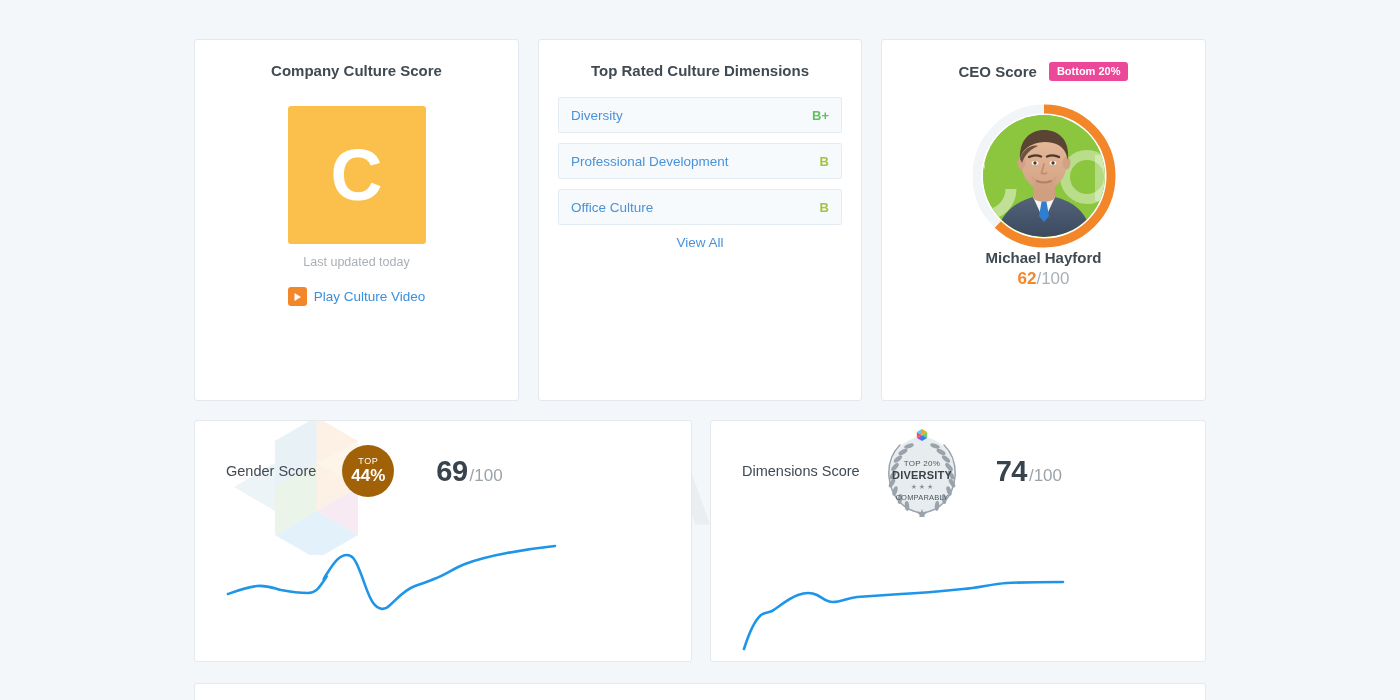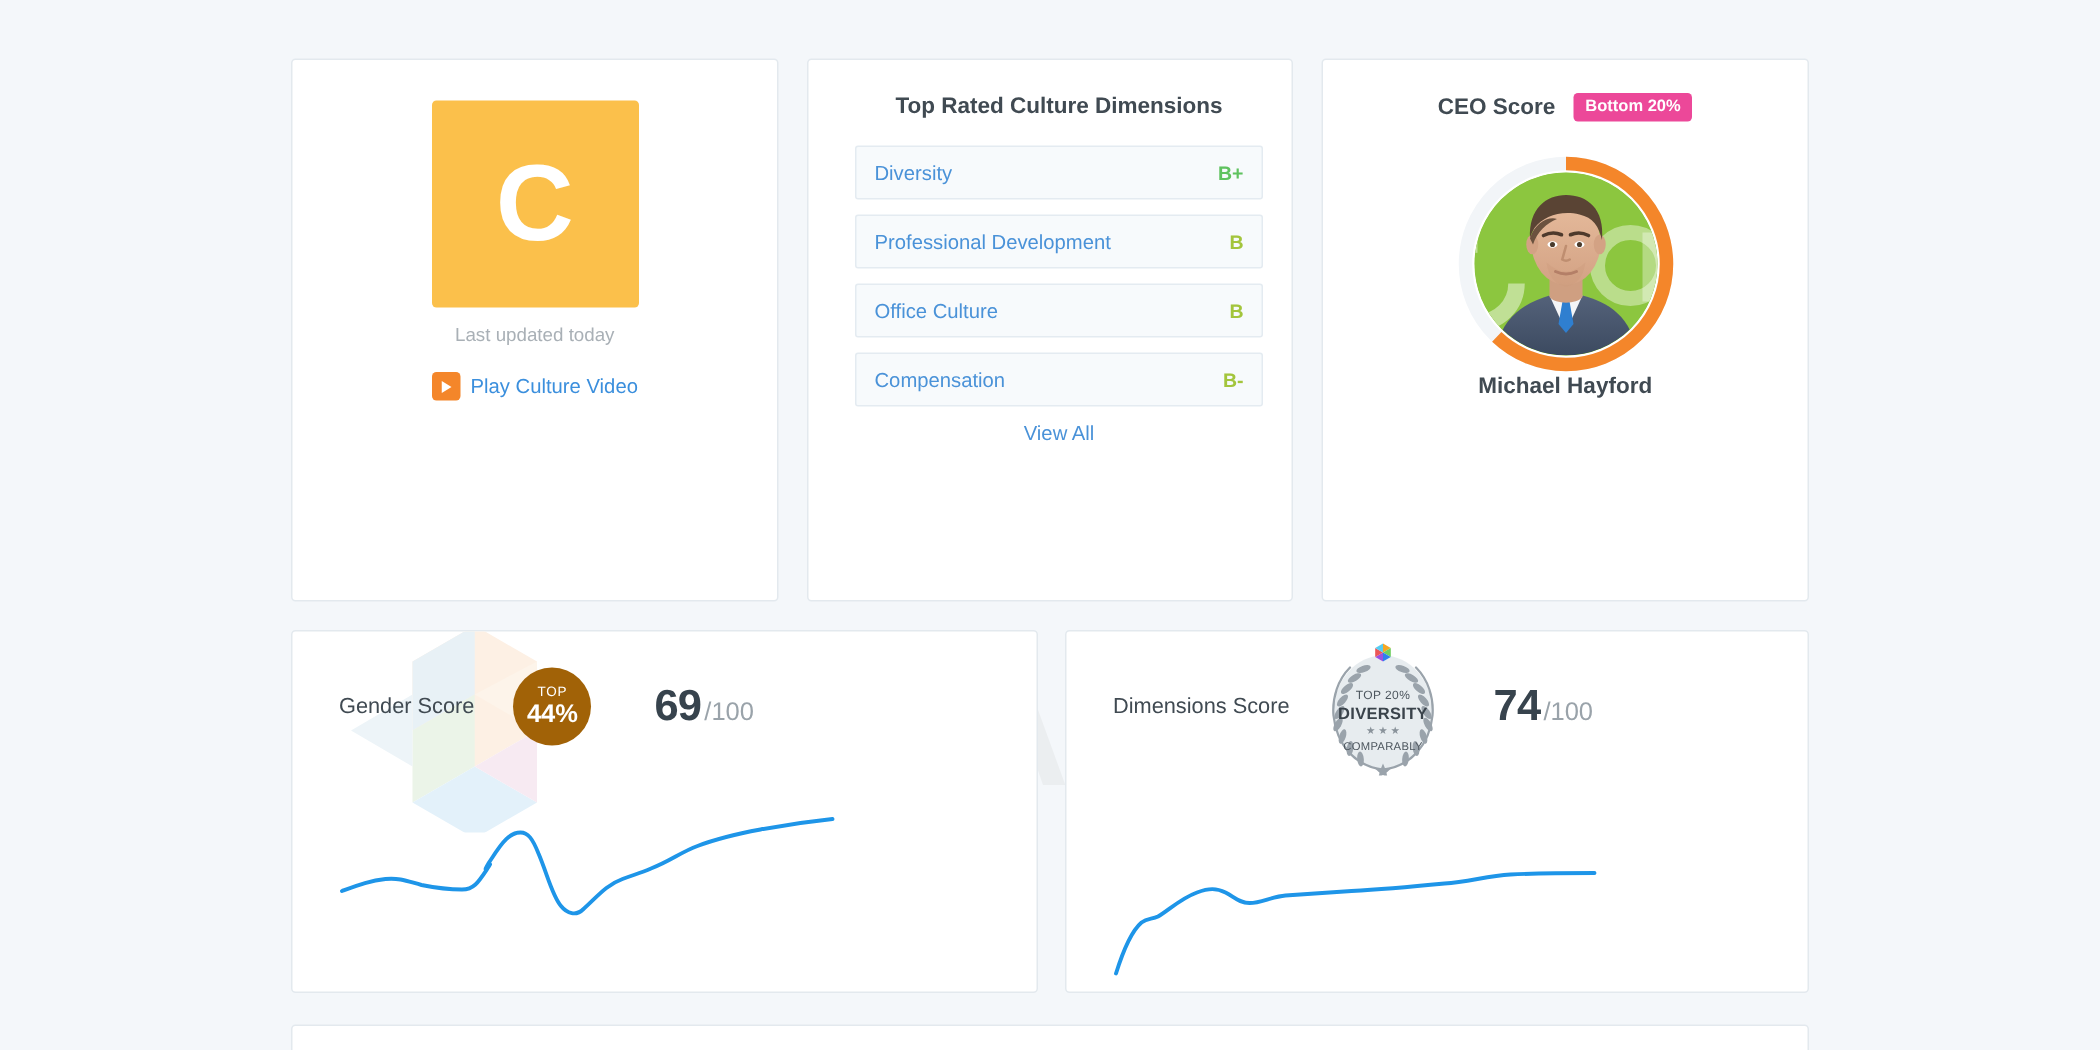--- a/index.html
+++ b/index.html
@@ -29,21 +29,21 @@
 
   
   .card {
     position: absolute;
     background: #ffffff;
     border: 1px solid #e3e9ee;
     border-radius: 3px;
   }
   .card-r1 { top: 39px; height: 362px; }
   #card-culture    { left: 194px;  width: 325px; }
-  #card-dimensions { left: 538px;  width: 324px; padding-left: 12px; }
+  #card-dimensions { left: 538px;  width: 324px; }
   #card-ceo        { left: 881px;  width: 325px; }
 
   .card-r2 { top: 420px; height: 242px; overflow: hidden; }
   #card-gender    { left: 194px; width: 498px; }
   #card-diversity { left: 710px; width: 496px; }
 
   #card-bottom {
     left: 194px; top: 683px; width: 1012px; height: 60px;
   }
 
@@ -221,20 +221,21 @@
   .spark { position: absolute; left: 0; bottom: 0; z-index: 2; }
 </style>
 </head>
 <body>
 
 <div class="page">
 
   <div class="watermark">COMPARABLY</div>
 
   <div class="card card-r1" id="card-culture">
+    <div class="card-title">Company Culture Score</div>
 
     <div class="grade-box">
       <span class="grade-letter">C</span>
     </div>
 
     <div class="last-updated">Last updated today</div>
 
     <div class="play-row">
       <span class="play-icon">
         <svg width="9" height="10" viewBox="0 0 9 10">
@@ -253,24 +254,20 @@
         <span class="dim-name">Diversity</span>
         <span class="dim-grade" style="color:#5fc25f">B+</span>
       </div>
       <div class="dim-row">
         <span class="dim-name">Professional Development</span>
         <span class="dim-grade" style="color:#a3c53c">B</span>
       </div>
       <div class="dim-row">
         <span class="dim-name">Office Culture</span>
         <span class="dim-grade" style="color:#a3c53c">B</span>
-      </div>
-      <div class="dim-row">
-        <span class="dim-name">Compensation</span>
-        <span class="dim-grade" style="color:#a3c53c">B-</span>
       </div>
     </div>
 
     <div class="view-all">View All</div>
   </div>
 
   <div class="card card-r1" id="card-ceo">
     <div class="ceo-head">
       <div class="card-title">CEO Score</div>
       <div class="badge-bottom">Bottom 20%</div>
@@ -334,20 +331,23 @@
         </svg>
       </div>
 
       <svg width="146" height="146" viewBox="0 0 146 146">
         <circle cx="73" cy="73" r="67" fill="none" stroke="#f2f5f8" stroke-width="9"></circle>
         <circle cx="73" cy="73" r="67" fill="none" stroke="#f4862a" stroke-width="9" stroke-linecap="butt" stroke-dasharray="261 421" transform="rotate(-90 73 73)"></circle>
       </svg>
     </div>
 
     <div class="ceo-name">Michael Hayford</div>
+    <div class="ceo-score">
+      <span class="num">62</span><span class="den">/100</span>
+    </div>
   </div>
 
   <div class="card card-r2" id="card-gender">
 
     <svg class="hex-watermark" viewBox="0 0 165 140">
       <polygon points="82.5,2 124,26 124,72 82.5,96 41,72 41,26" fill="#fdf0e4"></polygon>
       <polygon points="41,26 82.5,2 82.5,48 41,72" fill="#e8f1f6"></polygon>
       <polygon points="41,72 82.5,48 82.5,96 41,120" fill="#ebf4e8"></polygon>
       <polygon points="41,120 82.5,96 124,120 82.5,144" fill="#e3f1fa"></polygon>
       <polygon points="82.5,96 124,72 124,120" fill="#f7eaf2"></polygon>

